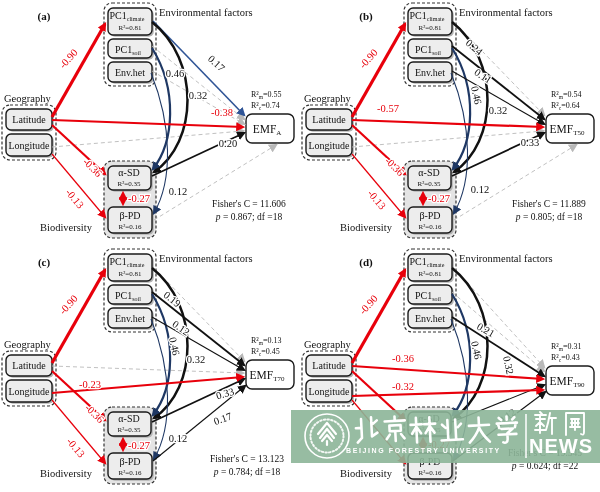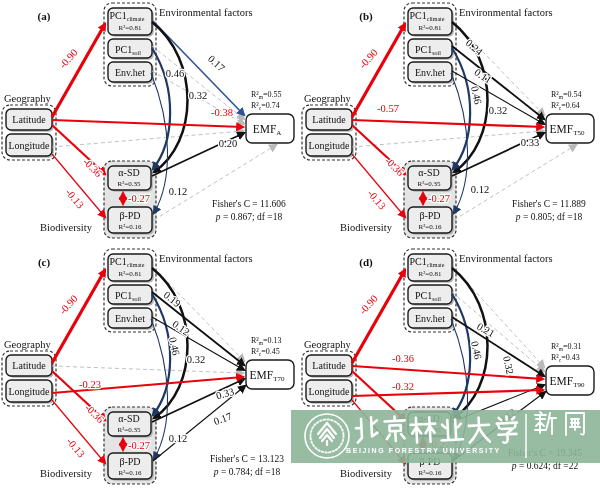--- a/index.html
+++ b/index.html
@@ -381,14 +381,15 @@
       <g stroke="#fff" fill="none" stroke-width="1.9" stroke-linecap="round" stroke-linejoin="round" aria-label="新闻">
         <g transform="translate(242,1)">
           <path d="M7,1 L9,3 M2,4 H13 M7,4 V8 M3,8 H12 M7,8 V22 M7,11 L3,15 M7,11 L11,15 M2,19 H12 M17,2 C16,8 15,13 13,19 M16,7 H23 M19,7 V23"></path>
         </g>
         <g transform="translate(272,1)">
           <path d="M3,2 V24 M3,2 H21 V21 C21,24 20,24 18,23 M8,8 H16 M8,12 H16 M9,8 V16 M15,8 V14 M7,16 H17 M12,8 V19"></path>
         </g>
       </g>
     </svg>
     <div class="wm-en">BEIJING FORESTRY UNIVERSITY</div>
+    <div class="wm-news">NEWS</div>
   </div>
 </div>
 
 </body></html>

